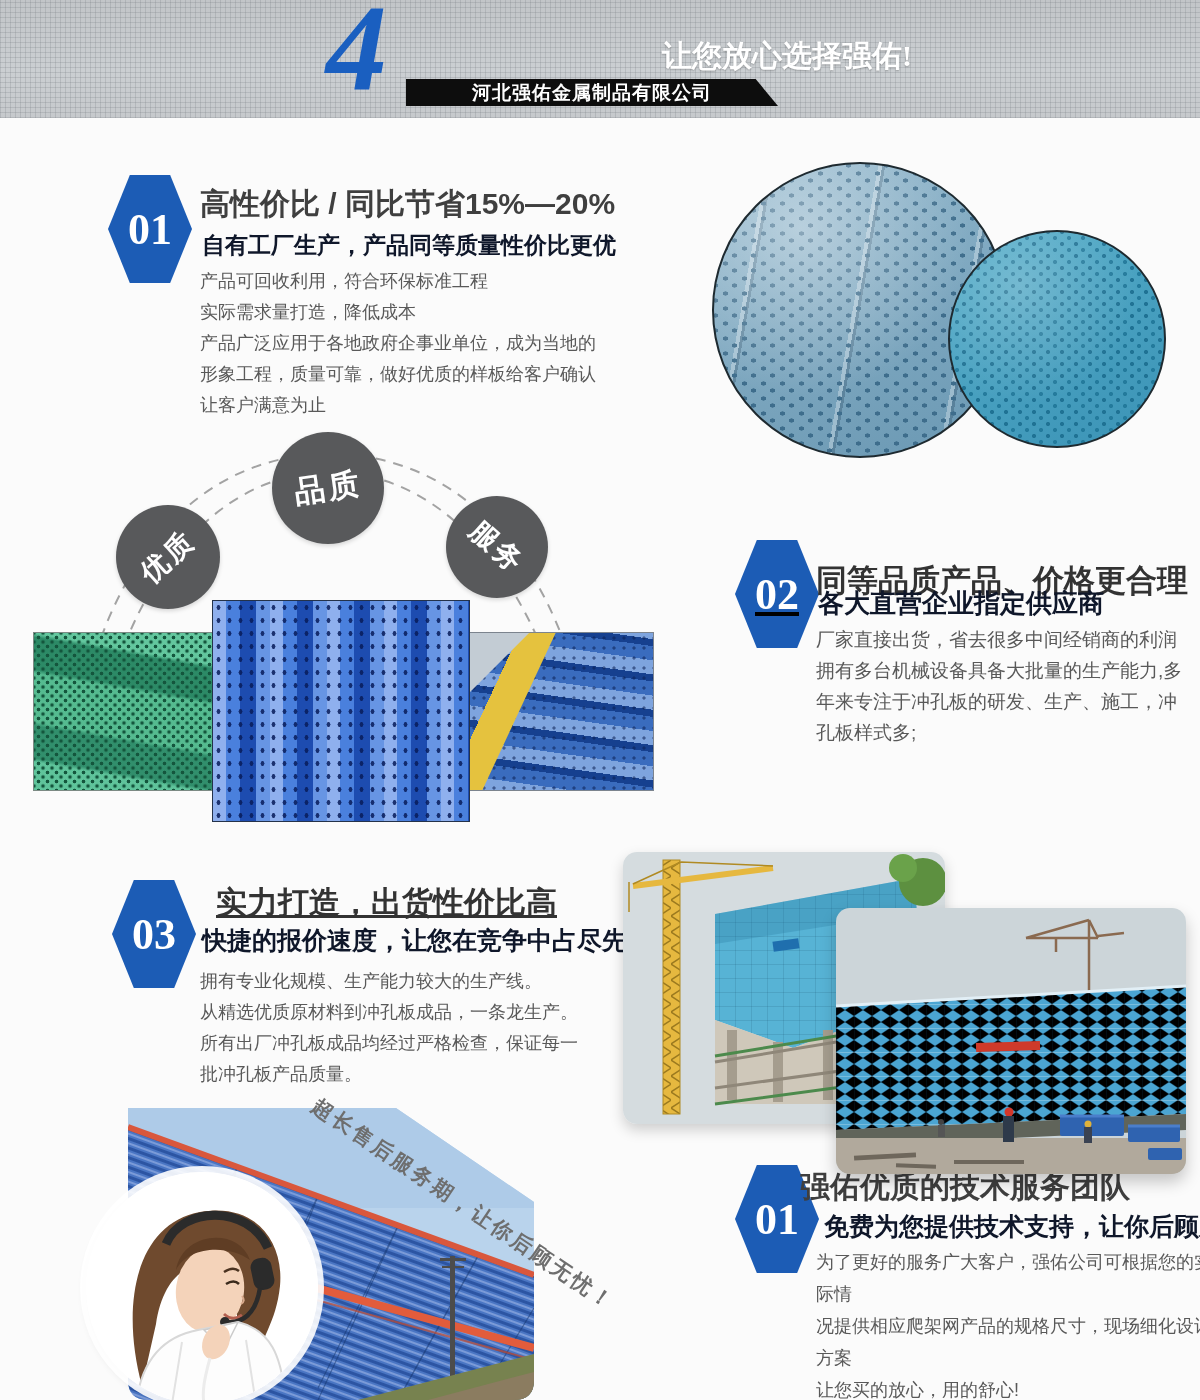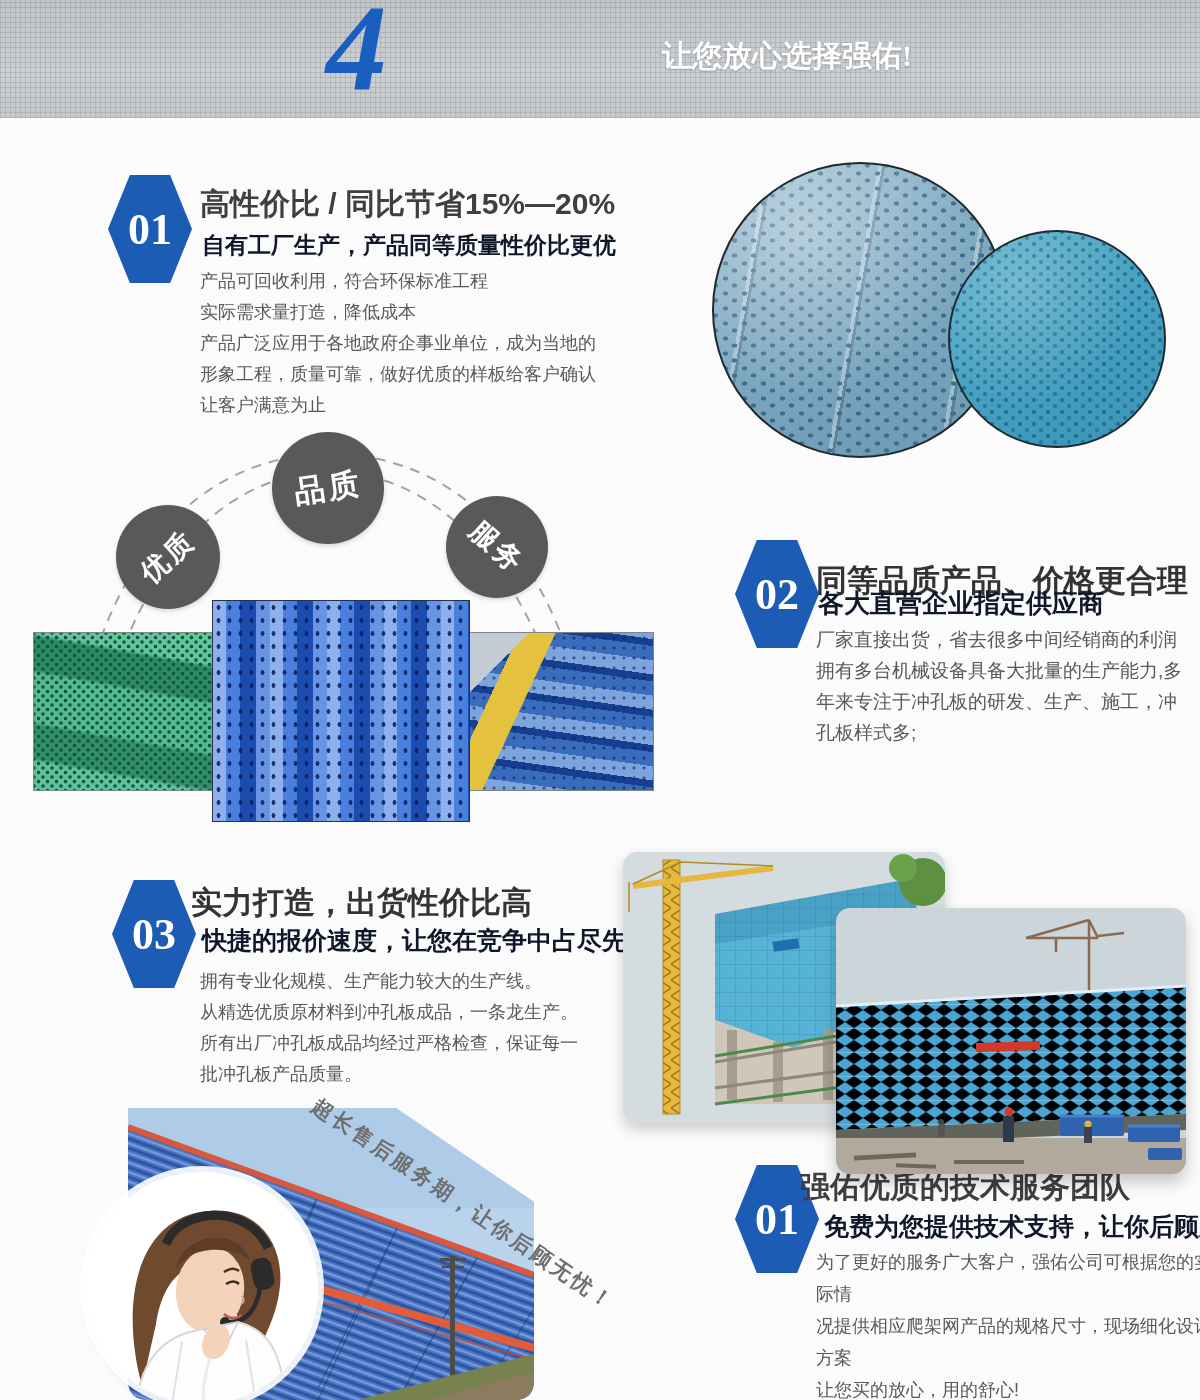--- a/index.html
+++ b/index.html
@@ -107,20 +107,23 @@
     background:#fff;z-index:4;overflow:hidden;box-shadow:0 0 0 6px rgba(255,255,255,.9),0 4px 10px rgba(0,0,0,.12);}
 </style>
 </head>
 <body>
 
 <div class="page">
 
   <header class="banner">
     <div class="big-four">4</div>
     <div class="banner-tag">让您放心选择强佑!</div>
+    <div class="banner-bar">
+      <span>河北强佑金属制品有限公司</span>
+    </div>
   </header>
 
   <section>
     <div class="hex abs" style="left:108px;top:175px;">
       <span>01</span>
     </div>
     <h2 class="ftitle sans" style="left:200px;top:184px;">高性价比 / 同比节省15%—20%</h2>
     <h3 class="fsub" style="left:200px;top:228px;font-size:23px;">自有工厂生产，产品同等质量性价比更优</h3>
     <p class="fbody" style="left:200px;top:266px;width:430px;">产品可回收利用，符合环保标准工程
 实际需求量打造，降低成本
@@ -145,36 +148,36 @@
   </div>
   <div class="vcircle vc-fu">
     <span>服务</span>
   </div>
 
   <div class="img-green"></div>
   <div class="img-blue-center"></div>
   <div class="img-blue-right"></div>
 
   <section>
-    <div class="hex abs" style="left:735px;top:540px;">
+    <div class="hex abs" style="left:735px;top:540px;text-decoration:underline;">
       <span>02</span>
     </div>
     <h2 class="ftitle serif" style="left:816px;top:542px;margin-top:18px;">同等品质产品、价格更合理</h2>
     <h3 class="fsub" style="left:816px;top:584px;font-size:26px;">各大直营企业指定供应商</h3>
     <p class="fbody" style="left:816px;top:624px;width:400px;line-height:31px;font-size:19px;">厂家直接出货，省去很多中间经销商的利润
 拥有多台机械设备具备大批量的生产能力,多
 年来专注于冲孔板的研发、生产、施工，冲
 孔板样式多;</p>
   </section>
 
   <section>
     <div class="hex abs" style="left:112px;top:880px;">
       <span>03</span>
     </div>
-    <h2 class="ftitle serif" style="left:191px;top:882px;">实力打造，出货性价比高</h2>
+    <h2 class="ftitle serif" style="left:216px;top:882px;text-decoration:underline;">实力打造，出货性价比高</h2>
     <h3 class="fsub" style="left:200px;top:922px;font-size:25px;">快捷的报价速度，让您在竞争中占尽先机</h3>
     <p class="fbody" style="left:200px;top:966px;width:420px;">拥有专业化规模、生产能力较大的生产线。
 从精选优质原材料到冲孔板成品，一条龙生产。
 所有出厂冲孔板成品均经过严格检查，保证每一
 批冲孔板产品质量。</p>
   </section>
 
   <div class="photo-back">
     <svg viewBox="0 0 322 272" width="322" height="272">
       <defs>

